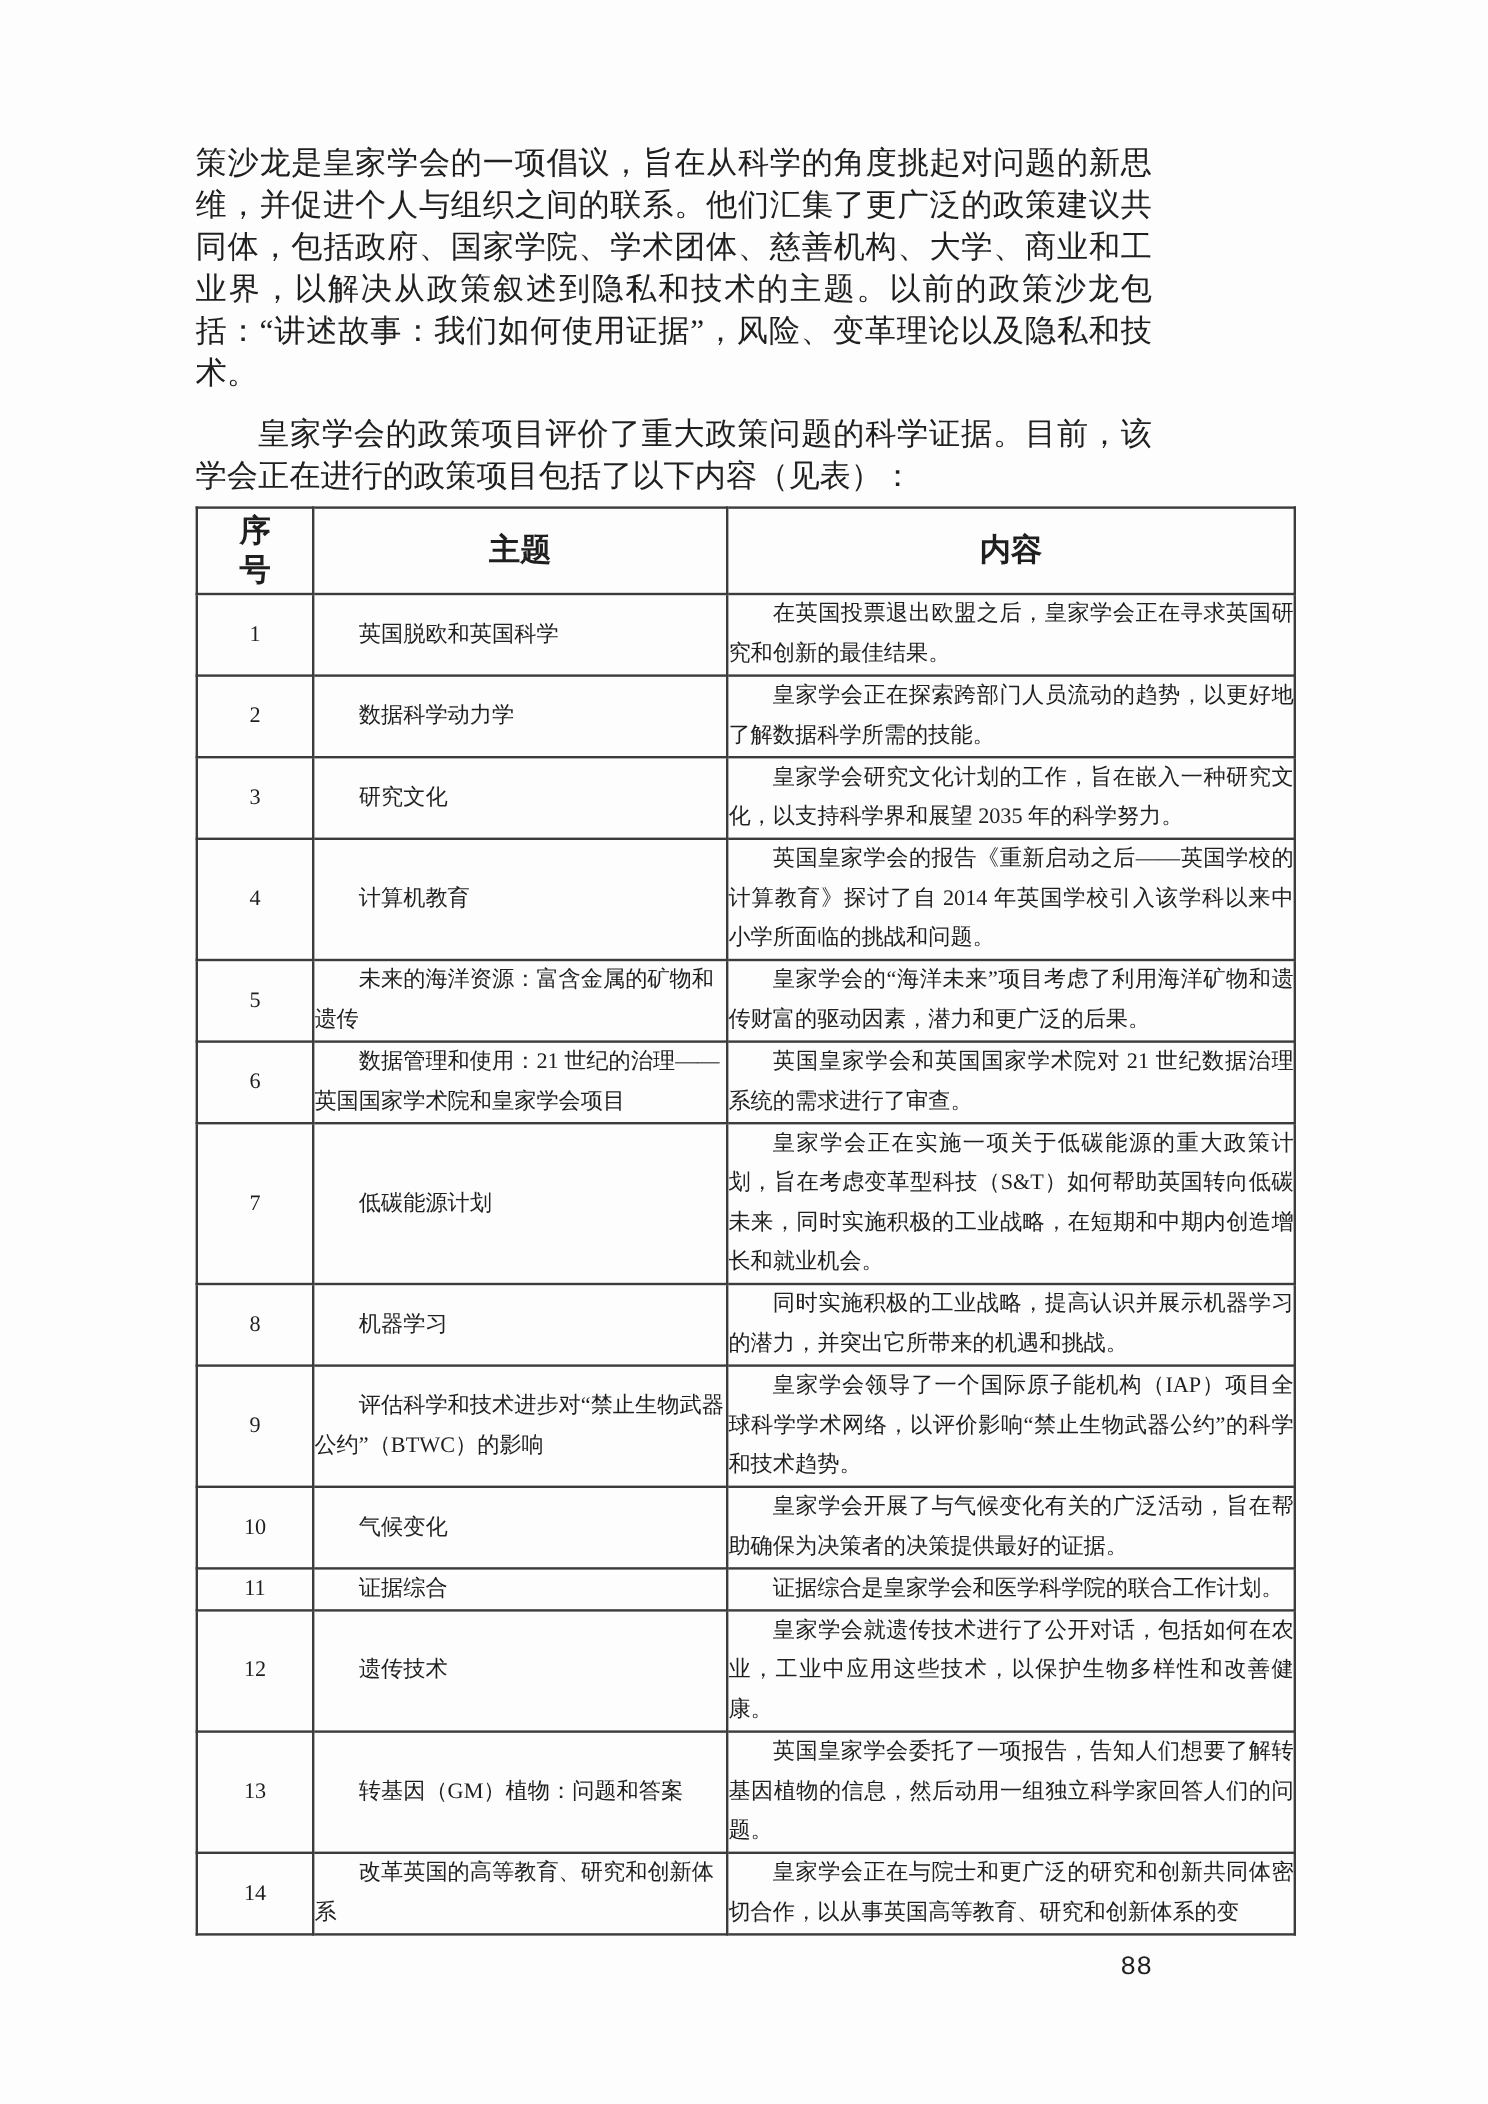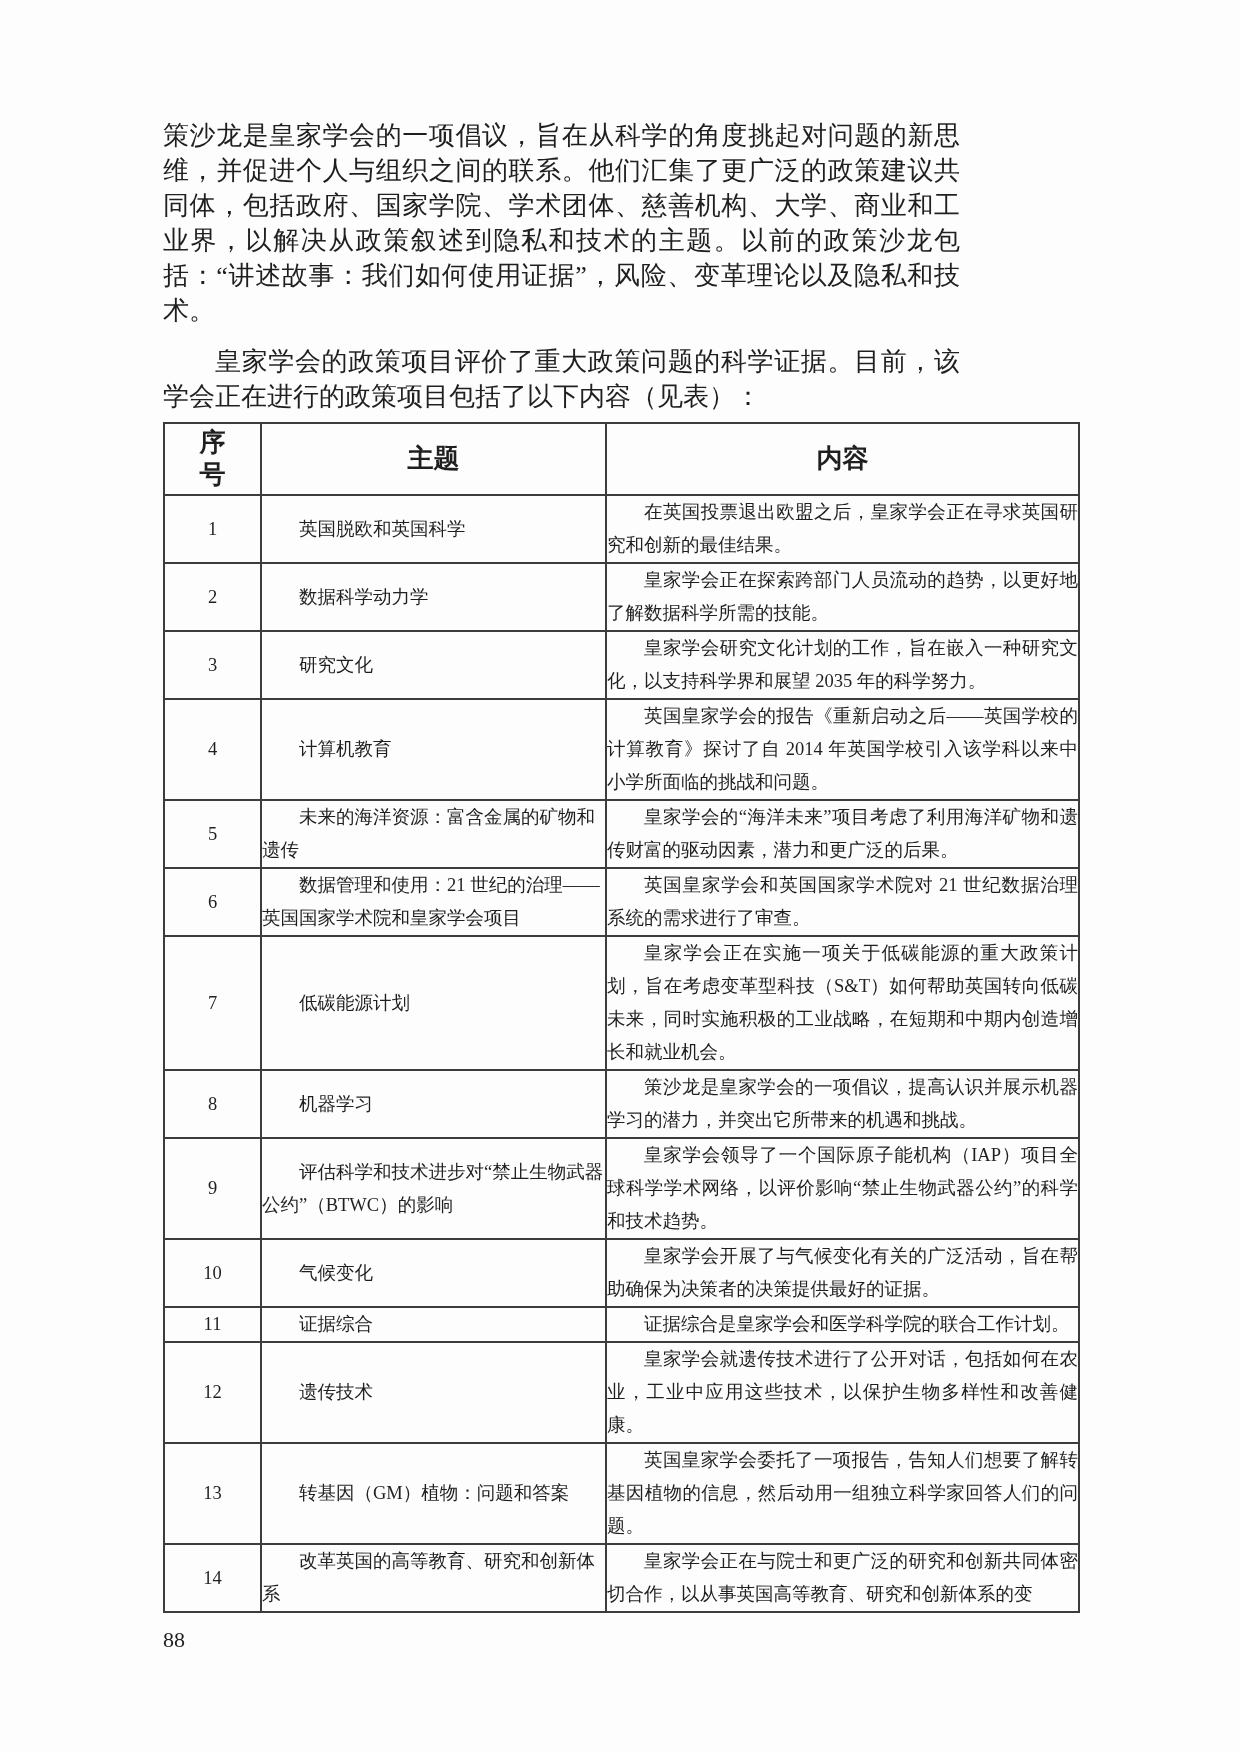--- a/index.html
+++ b/index.html
@@ -42,22 +42,23 @@
   table.policy th.h-no{padding:3px 30px;}
   table.policy td{
     font-size:18.5px;line-height:33px;
     padding:0;
   }
   td.cell-no{text-align:center;}
   td.cell-topic{padding:0 10px;text-indent:2em;text-align:left;border-radius:18px;}
   td.cell-content{padding:0 12px;text-indent:2em;text-align:justify;margin-left:34px;}
   .footer{
     margin-top:14px;
-    text-align:left;
+    text-align:right;
     font-size:22px;
+    font-family:Liberation Mono, monospace;
   }
 </style>
 </head>
 <body>
 
 <div class="sheet">
   <div class="content">
 
     <p class="para para-1">策沙龙是皇家学会的一项倡议，旨在从科学的角度挑起对问题的新思维，并促进个人与组织之间的联系。他们汇集了更广泛的政策建议共同体，包括政府、国家学院、学术团体、慈善机构、大学、商业和工业界，以解决从政策叙述到隐私和技术的主题。以前的政策沙龙包括：“讲述故事：我们如何使用证据”，风险、变革理论以及隐私和技术。</p>
     <p class="para para-2">皇家学会的政策项目评价了重大政策问题的科学证据。目前，该学会正在进行的政策项目包括了以下内容（见表）：</p>
@@ -107,21 +108,21 @@
           <td class="cell-content">英国皇家学会和英国国家学术院对 21 世纪数据治理系统的需求进行了审查。</td>
         </tr>
         <tr>
           <td class="cell-no">7</td>
           <td class="cell-topic">低碳能源计划</td>
           <td class="cell-content">皇家学会正在实施一项关于低碳能源的重大政策计划，旨在考虑变革型科技（S&amp;T）如何帮助英国转向低碳未来，同时实施积极的工业战略，在短期和中期内创造增长和就业机会。</td>
         </tr>
         <tr>
           <td class="cell-no">8</td>
           <td class="cell-topic">机器学习</td>
-          <td class="cell-content">策沙龙是皇家学会的一项倡议，提高认识并展示机器学习的潜力，并突出它所带来的机遇和挑战。</td>
+          <td class="cell-content">同时实施积极的工业战略，提高认识并展示机器学习的潜力，并突出它所带来的机遇和挑战。</td>
         </tr>
         <tr>
           <td class="cell-no">9</td>
           <td class="cell-topic">评估科学和技术进步对“禁止生物武器公约”（BTWC）的影响</td>
           <td class="cell-content">皇家学会领导了一个国际原子能机构（IAP）项目全球科学学术网络，以评价影响“禁止生物武器公约”的科学和技术趋势。</td>
         </tr>
         <tr>
           <td class="cell-no">10</td>
           <td class="cell-topic">气候变化</td>
           <td class="cell-content">皇家学会开展了与气候变化有关的广泛活动，旨在帮助确保为决策者的决策提供最好的证据。</td>

